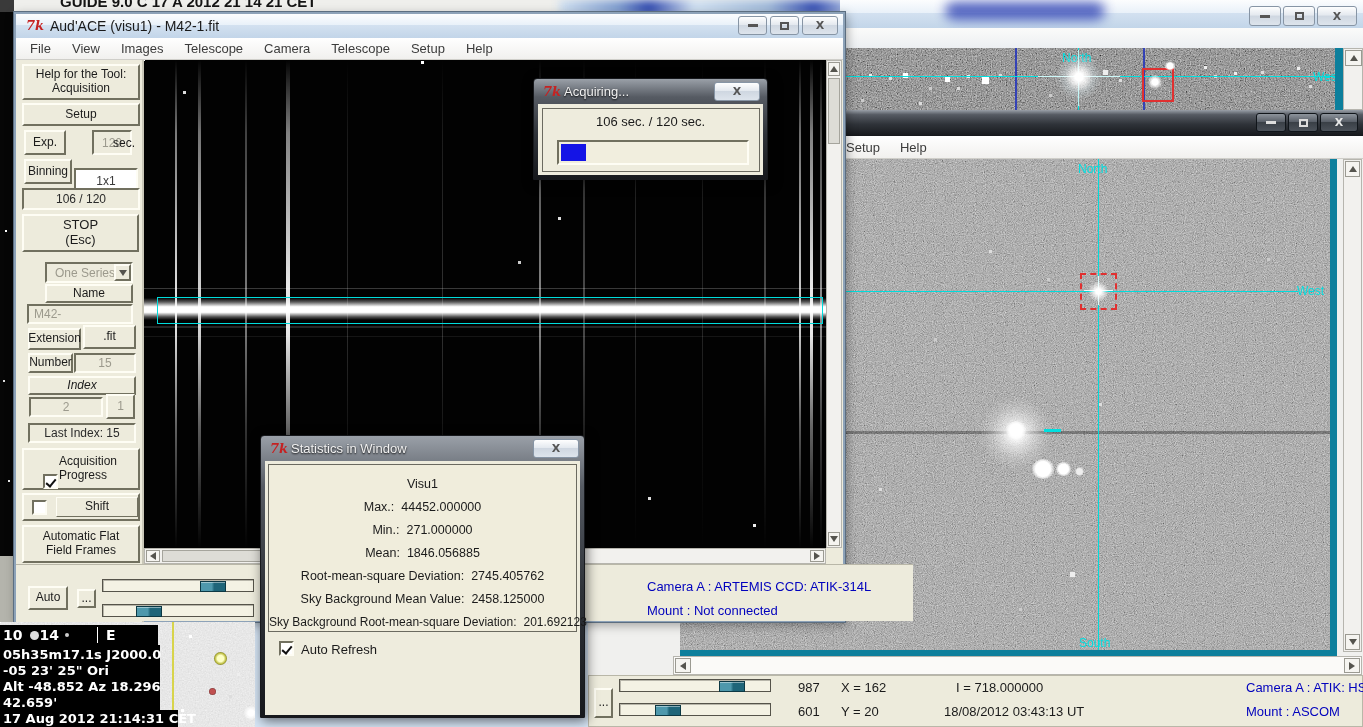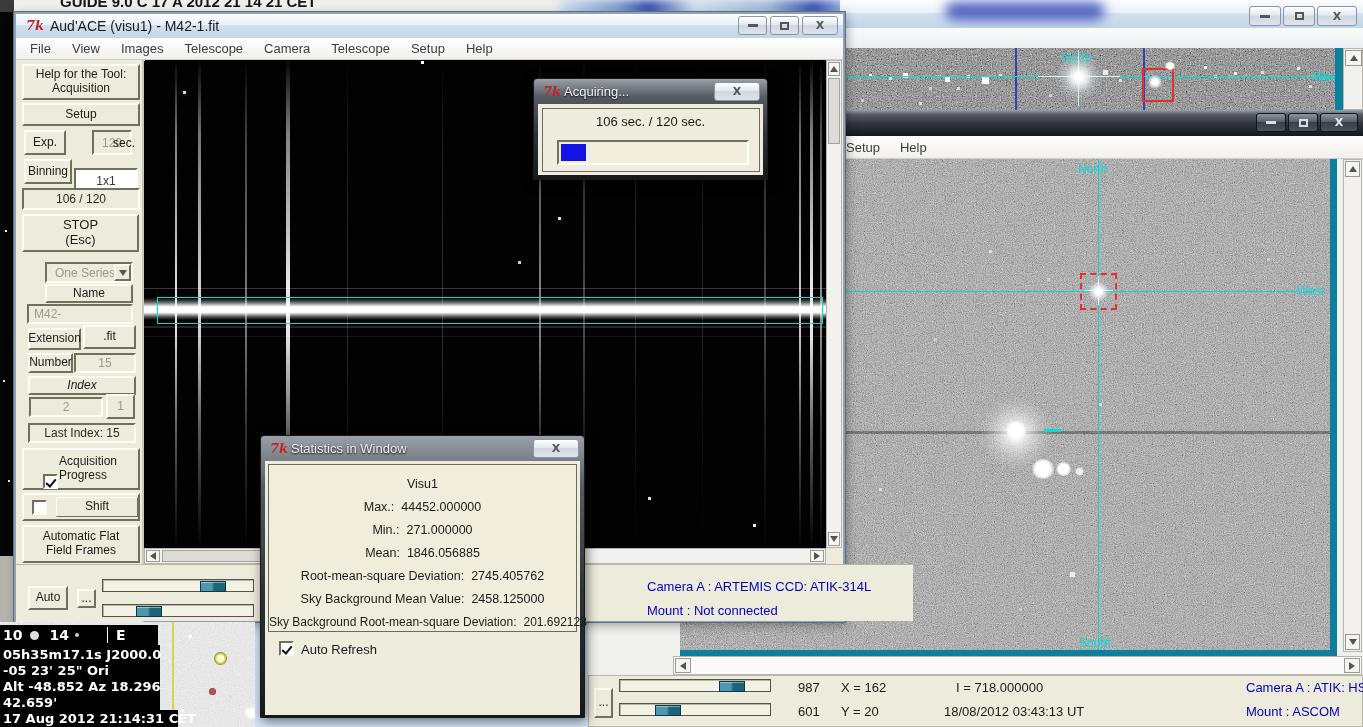--- a/index.html
+++ b/index.html
@@ -436,21 +436,21 @@
 
     <div class="abs" style="left:172px;top:0;width:2px;height:105px;background:#d6d23a;opacity:.9;"></div>
     <div class="abs" style="left:214px;top:30px;width:13px;height:13px;border-radius:50%;background:radial-gradient(circle,#fdffc4 0 35%,#b8b83a 60%,#55551a 78%,transparent 85%);"></div>
     <div class="abs" style="left:209px;top:66px;width:7px;height:7px;border-radius:50%;background:radial-gradient(circle,#c05050 0 50%,#703030 75%,transparent 85%);"></div>
     <div class="abs" style="left:244px;top:84px;width:14px;height:14px;border-radius:50%;background:radial-gradient(circle,#fff 0 30%,rgba(255,255,255,.4) 60%,transparent 80%);"></div>
     <div class="abs" style="left:0;top:0;width:1px;height:1px;background:#fff;box-shadow:190px 14px 0 1px #fff,238px 52px 0 1px #eee,182px 88px 0 1px #fff,230px 74px 0 1px #ddd;"></div>
 
     <div class="abs" style="left:0;top:3px;width:158px;height:20px;background:#000;color:#fff;display:flex;align-items:center;font:bold 14px 'DejaVu Sans',sans-serif;">
       <span style="margin-left:3px;">10</span>
       <span style="width:9px;height:9px;border-radius:50%;background:#ddd;margin-left:8px;"></span>
-      <span style="margin-left:10px;">14</span>
+      <span style="">14</span>
       <span style="width:4px;height:4px;border-radius:50%;background:#ccc;margin-left:6px;"></span>
       <span style="width:1px;height:16px;background:#fff;margin-left:28px;"></span>
       <span style="margin-left:8px;">E</span>
     </div>
 
     <div class="abs" style="left:0;top:23px;width:160px;height:65px;background:#000;color:#fff;
          font:bold 13px 'DejaVu Sans',sans-serif;line-height:16px;padding:2px 0 0 3px;box-sizing:border-box;">
       <div style="white-space:nowrap;">05h35m17.1s  J2000.0</div>
       <div style="white-space:nowrap;">-05 23' 25"      Ori</div>
       <div style="white-space:nowrap;">Alt -48.852  Az 18.296</div>

